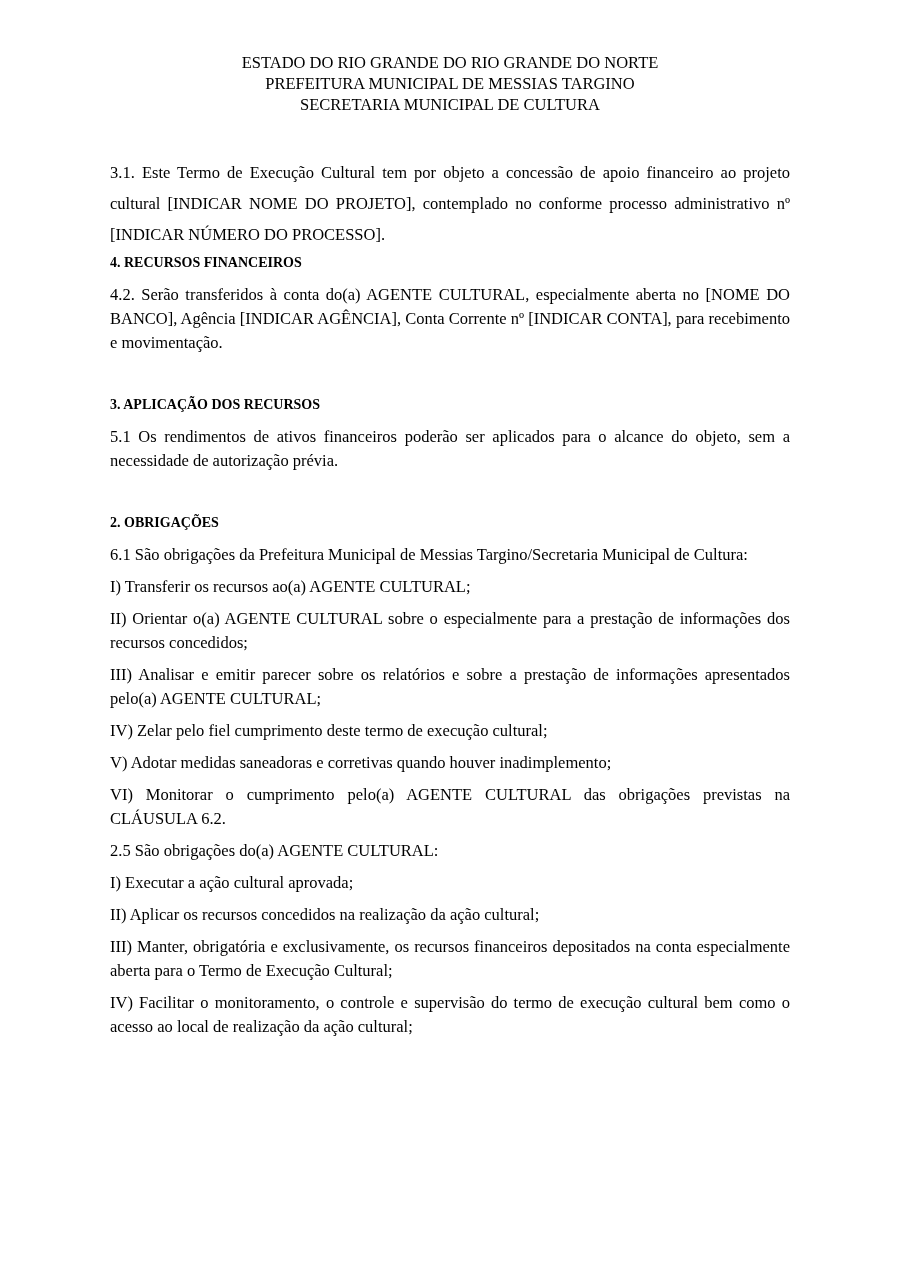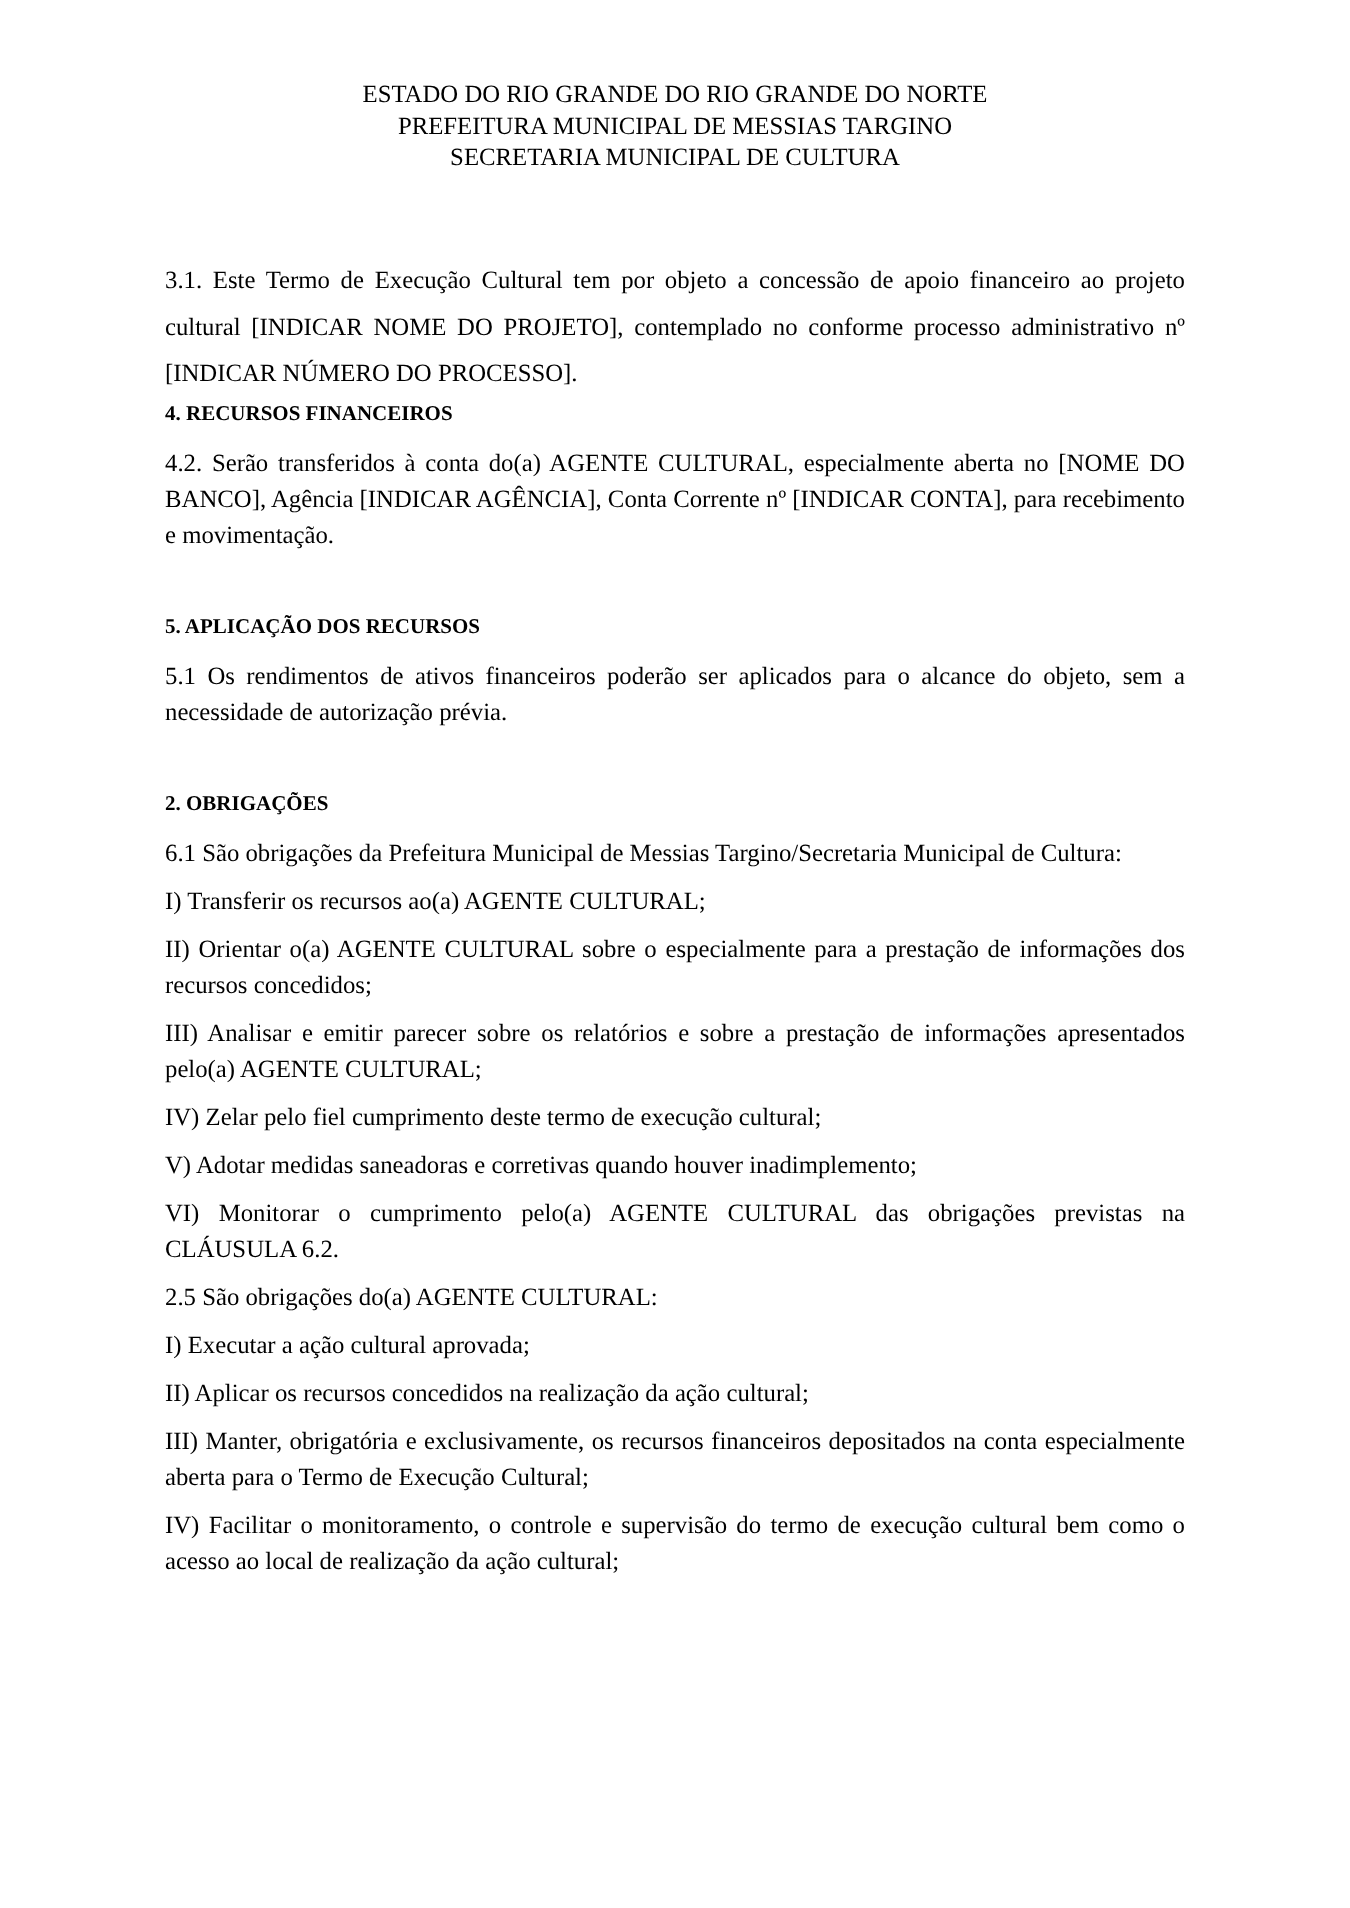--- a/index.html
+++ b/index.html
@@ -17,21 +17,21 @@
     padding: 52px 110px 52px 110px;
     overflow: hidden;
   }
   .doc-header {
     text-align: center;
     font-size: 16.5px;
     line-height: 21px;
   }
   .doc-header div { white-space: nowrap; }
   .doc-body {
-    margin-top: 56px;
+    margin-top: 42px;
     font-size: 16.5px;
   }
   .doc-body p {
     line-height: 24px;
     text-align: justify;
     margin-bottom: 8px;
   }
   .doc-body p.wide {
     line-height: 31px;
     margin-bottom: 1px;
@@ -57,21 +57,21 @@
 
   <main class="doc-body">
 
     <p class="wide">3.1. Este Termo de Execução Cultural tem por objeto a concessão de apoio financeiro ao projeto cultural [INDICAR NOME DO PROJETO], contemplado no conforme processo administrativo nº [INDICAR NÚMERO DO PROCESSO].</p>
 
     <h2 class="heading">4. RECURSOS FINANCEIROS</h2>
 
 
     <p>4.2. Serão transferidos à conta do(a) AGENTE CULTURAL, especialmente aberta no [NOME DO BANCO], Agência [INDICAR AGÊNCIA], Conta Corrente nº [INDICAR CONTA], para recebimento e movimentação.</p>
 
-    <h2 class="heading gap-top">5. APLICAÇÃO DOS RECURSOS</h2>
+    <h2 class="heading gap-top">3. APLICAÇÃO DOS RECURSOS</h2>
 
     <p>5.1 Os rendimentos de ativos financeiros poderão ser aplicados para o alcance do objeto, sem a necessidade de autorização prévia.</p>
 
     <h2 class="heading gap-top">2. OBRIGAÇÕES</h2>
 
     <p>6.1 São obrigações da Prefeitura Municipal de Messias Targino/Secretaria Municipal de Cultura:</p>
 
     <p>I) Transferir os recursos ao(a) AGENTE CULTURAL;</p>
     <p>II) Orientar o(a) AGENTE CULTURAL sobre o especialmente para a prestação de informações dos recursos concedidos;</p>
     <p>III) Analisar e emitir parecer sobre os relatórios e sobre a prestação de informações apresentados pelo(a) AGENTE CULTURAL;</p>

